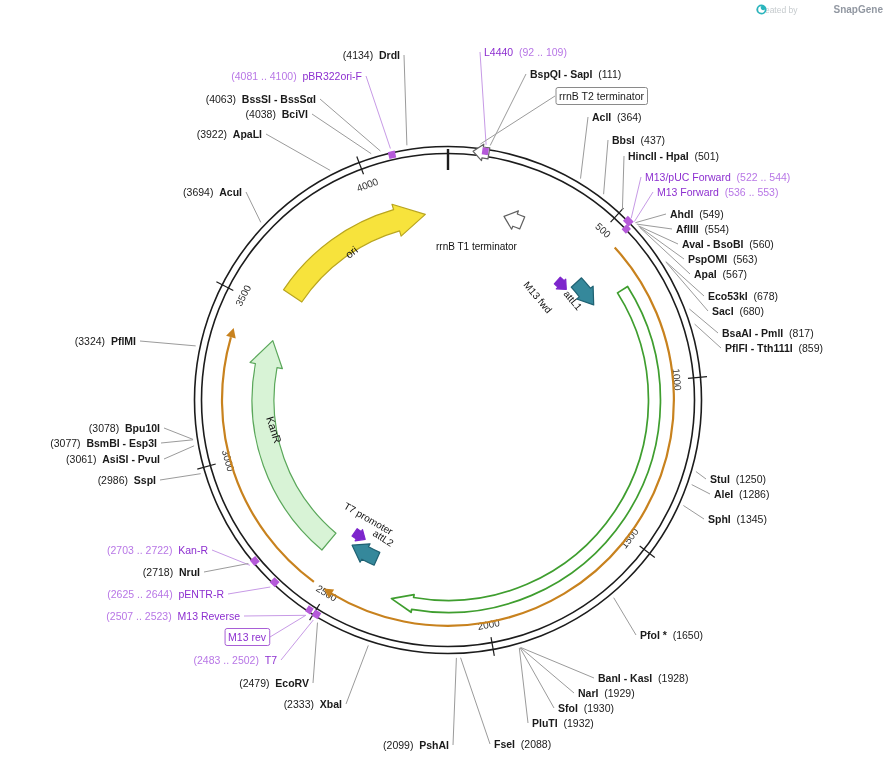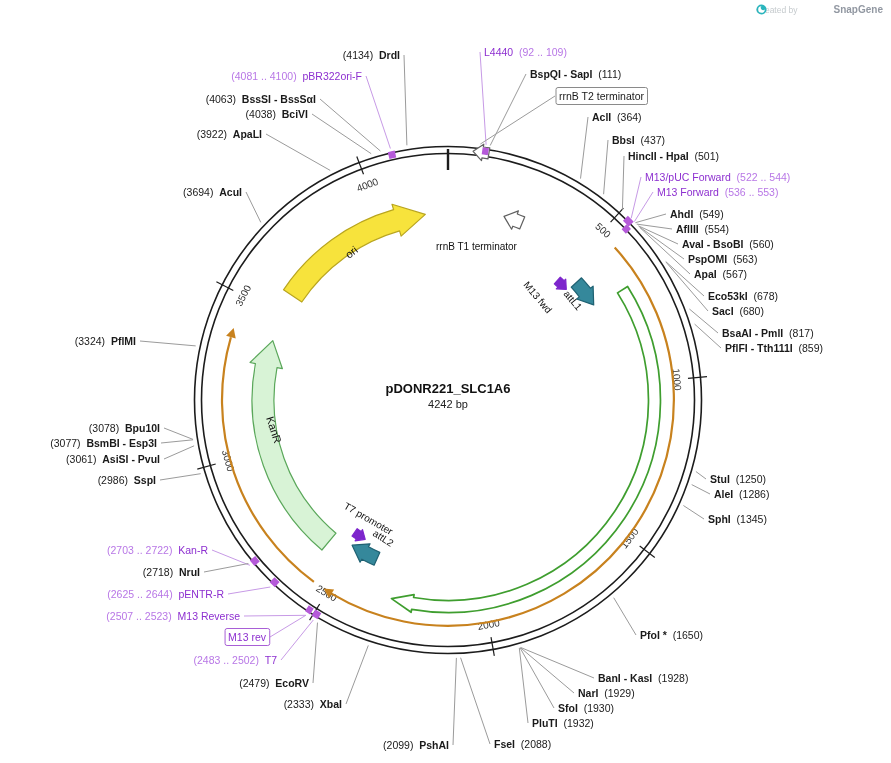--- a/index.html
+++ b/index.html
@@ -168,24 +168,20 @@
         <text x="240" y="620" text-anchor="end" font-size="10.5"><tspan fill="#b877e6" font-weight="normal">(2507 .. 2523)&nbsp;&nbsp;</tspan><tspan fill="#8d2fd0" font-weight="normal">M13 Reverse</tspan></text>
         <rect x="225.0625" y="628.5" width="44.67919921875" height="17" rx="2" fill="#ffffff" stroke="#a85fd6" stroke-width="1"></rect>
         <text x="266" y="641" text-anchor="end" font-size="10.5"><tspan fill="#8d2fd0" font-weight="normal">M13 rev</tspan></text>
         <text x="277" y="664" text-anchor="end" font-size="10.5"><tspan fill="#b877e6" font-weight="normal">(2483 .. 2502)&nbsp;&nbsp;</tspan><tspan fill="#8d2fd0" font-weight="normal">T7</tspan></text>
         <text x="309" y="687" text-anchor="end" font-size="10.5"><tspan fill="#1a1a1a" font-weight="normal">(2479)&nbsp;&nbsp;</tspan><tspan fill="#1a1a1a" font-weight="bold">EcoRV</tspan></text>
         <text x="342" y="708" text-anchor="end" font-size="10.5"><tspan fill="#1a1a1a" font-weight="normal">(2333)&nbsp;&nbsp;</tspan><tspan fill="#1a1a1a" font-weight="bold">XbaI</tspan></text>
         <text x="449" y="749" text-anchor="end" font-size="10.5"><tspan fill="#1a1a1a" font-weight="normal">(2099)&nbsp;&nbsp;</tspan><tspan fill="#1a1a1a" font-weight="bold">PshAI</tspan></text>
       </g>
     </svg>
 
-  <div class="map-title">
-    <div class="map-title-name">pDONR221_SLC1A6</div>
-    <div class="map-title-size">4242 bp</div>
-  </div>
 
   <div class="watermark">
     <span class="wm-created">Created by</span>
     <span class="wm-logo">
       <svg width="11" height="11" viewBox="0 0 11 11">
         <circle cx="5.5" cy="5.5" r="5" fill="#2ab5bd"></circle>
         <path d="M5.5 2.2 A3.3 3.3 0 1 0 8.8 5.5 A2.1 2.1 0 1 1 5.5 2.2 Z" fill="#ffffff"></path>
       </svg>
     </span>
     <span class="wm-brand">SnapGene</span>

